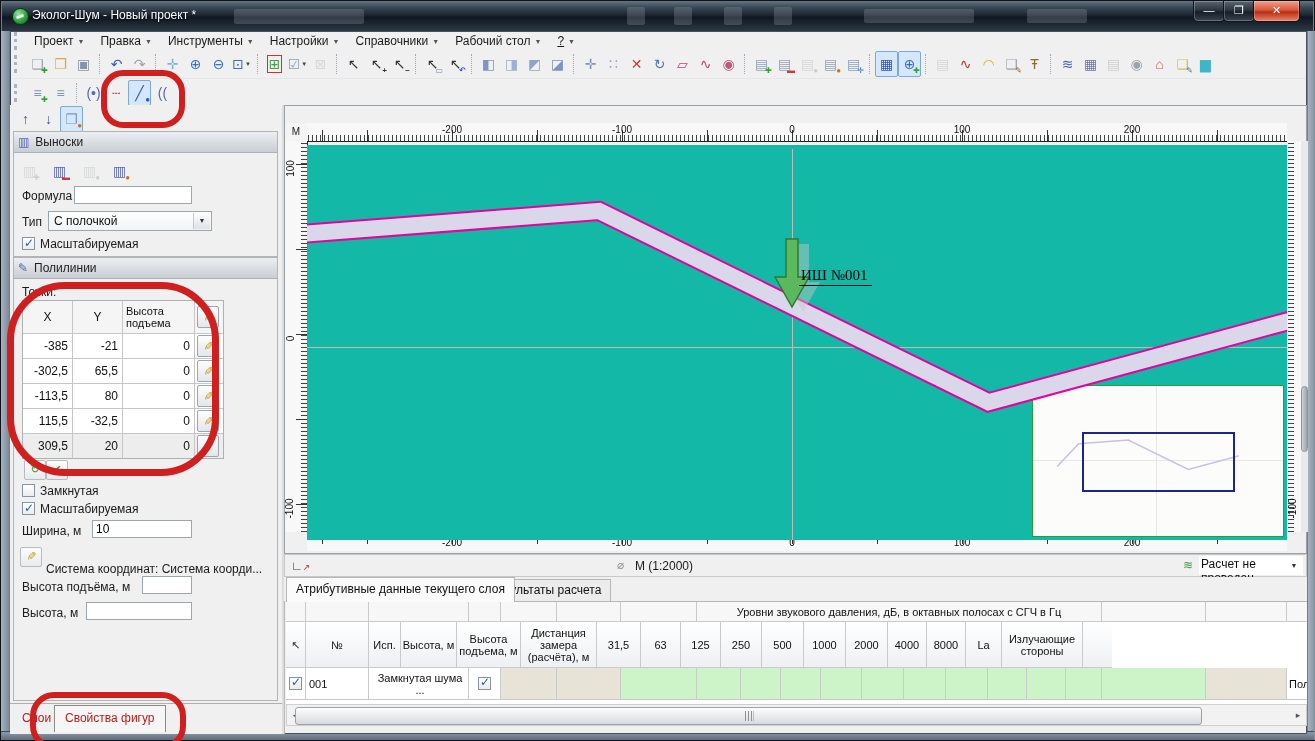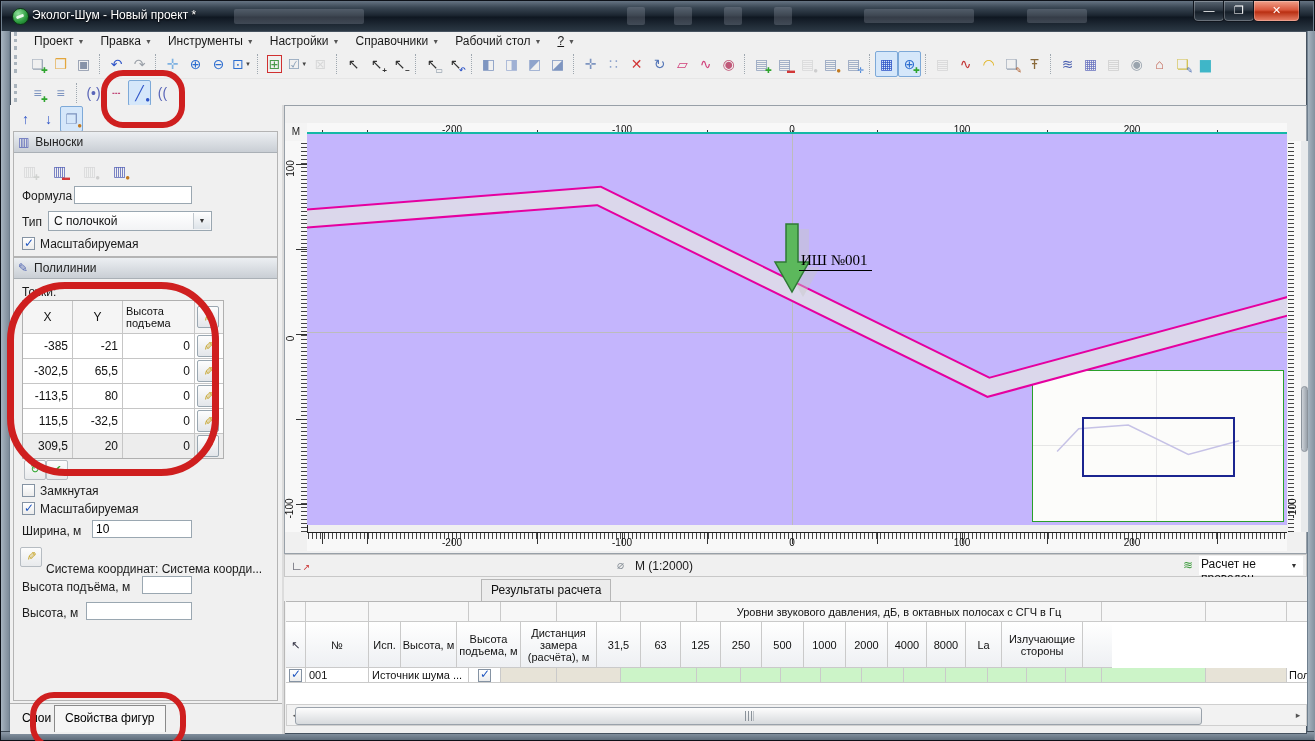--- a/index.html
+++ b/index.html
@@ -64,21 +64,21 @@
   .pc.l{justify-content:flex-start;padding-left:3px;font-size:11px;line-height:12px;}
   .w-x{width:50px;} .w-y{width:50px;} .w-h{width:72px;} .w-b{width:26px;border-right:none;}
   .pbtn{width:20px;height:20px;margin:auto;border:1px solid #9aa7b1;border-radius:2px;background:linear-gradient(#fdfdfd,#e3e6ea);
     display:flex;align-items:center;justify-content:center;}
   .pencil{color:#c09a10;font-size:12px;transform:rotate(90deg);}
   .prow:last-child{background:#ededed;}
   .mini-btn{position:absolute;width:20px;height:18px;border:1px solid #b6bcc2;background:linear-gradient(#fcfcfc,#e8eaec);
     text-align:center;line-height:16px;font-size:11px;border-radius:2px;}
   
   #ltabs{position:absolute;left:0;bottom:0;width:272px;height:30px;border-top:1px solid #b0b0b0;background:#f0f0f0;}
-  .ltab{position:absolute;top:3px;height:22px;padding:0 10px;line-height:22px;color:#000000;}
+  .ltab{position:absolute;top:3px;height:22px;padding:0 10px;line-height:22px;color:#b91c1c;}
   .ltab.active{background:#f6f6f6;border:1px solid #8a8a8a;border-bottom:none;top:1px;height:26px;line-height:24px;}
   
   #map-dock{left:283px;top:104px;width:1023px;height:449px;border:1px solid #98a0a8;box-sizing:border-box;background:#f0f0f0;}
   #map-head{position:absolute;left:0;top:0;right:0;height:17px;background:#f0f0f0;border-bottom:1px solid #d0d0d0;color:#111;}
   #map-head .mh-btn{position:absolute;top:2px;width:12px;height:12px;text-align:center;line-height:11px;font-size:9px;color:#333;}
   .ruler-h{position:absolute;height:18px;background:#f8f8f8;}
   #ruler-top{left:22px;top:17px;width:980px;border-bottom:1px solid #222;
     background-image:repeating-linear-gradient(90deg,#333 0 1px,transparent 1px 85px),repeating-linear-gradient(90deg,#444 0 1px,transparent 1px 4px);
     background-size:100% 11px,100% 6px;background-position:60px bottom,1px bottom;background-repeat:repeat-x;}
   #ruler-bottom{left:22px;top:426px;width:980px;border-top:1px solid #222;
@@ -88,21 +88,21 @@
     background-image:repeating-linear-gradient(180deg,#333 0 1px,transparent 1px 85px),repeating-linear-gradient(180deg,#444 0 1px,transparent 1px 4px);
     background-size:11px 100%,6px 100%;background-position:right 23px,right 2px;background-repeat:repeat-y;}
   #ruler-right{position:absolute;left:1003px;top:35px;width:13px;height:391px;background:#f8f8f8;
     background-image:repeating-linear-gradient(180deg,#444 0 1px,transparent 1px 4px);
     background-size:6px 100%;background-position:left 2px;background-repeat:repeat-y;}
   .rl{position:absolute;font-size:10px;color:#111;transform:translateX(-50%);top:1px;}
   .rl.bot{top:4px;}
   .rlv{position:absolute;font-size:10px;color:#111;transform:rotate(-90deg);transform-origin:center;}
   #unit-box{position:absolute;left:0;top:17px;width:22px;height:18px;border-right:1px solid #777;border-bottom:1px solid #777;
     background:#f4f4f4;text-align:center;font-size:10px;line-height:18px;color:#222;}
-  #canvas{position:absolute;left:22px;top:26px;width:980px;height:391px;background:#c4b5fd;border-top:2px solid #14b8a6;overflow:hidden;}
+  #canvas{position:absolute;left:22px;top:39px;width:980px;height:391px;background:#14b8a6;border-top:4px solid #14b8a6;overflow:hidden;}
   .xline{position:absolute;background:#bcbcbc;}
   #navigator{position:absolute;left:725px;top:236px;width:252px;height:152px;border:1px solid #2aa02a;background:#fcfcfa;box-sizing:border-box;}
   #nav-view{position:absolute;left:49px;top:46px;width:153px;height:60px;border:2px solid #1b2590;box-sizing:border-box;}
   #vscroll{position:absolute;left:1016px;top:35px;width:7px;height:391px;background:#e8eaec;}
   #vscroll .thumb{position:absolute;left:0px;top:245px;width:7px;height:66px;border-radius:4px;background:linear-gradient(90deg,#cdd2d8,#9aa2ab);border:1px solid #8b939c;box-sizing:border-box;}
   #src-label{position:absolute;left:492px;top:118px;font-family:"Liberation Serif","DejaVu Serif",serif;font-size:15px;color:#000;
     border-bottom:1px solid #000;padding:0 4px 1px 2px;}
   
   #statusbar{left:283px;top:553px;width:1023px;height:23px;background:#f0f0f0;border:1px solid #c8c8c8;box-sizing:border-box;}
   .sico{position:absolute;font-size:12px;}
@@ -110,21 +110,21 @@
   #btabs{left:283px;top:576px;width:1023px;height:24px;background:#f0f0f0;}
   .btab{position:absolute;top:2px;height:21px;padding:0 9px;line-height:20px;color:#111;font-size:12px;background:#ececec;border:1px solid #b6b6b6;border-bottom:none;}
   .btab.active{background:#fbfbfb;top:0;height:24px;line-height:22px;z-index:2;}
   #grid-wrap{left:285px;top:600px;width:1021px;height:103px;background:#fff;border-top:1px solid #b6b6b6;overflow:hidden;}
   .trow{display:flex;}
   .tcell{border-right:1px solid #cacaca;border-bottom:1px solid #cacaca;box-sizing:border-box;flex:none;
     font-size:11px;color:#111;display:flex;align-items:center;justify-content:center;text-align:center;line-height:12px;overflow:hidden;}
   .trow.group .tcell{height:20px;background:#f7f7f7;border-bottom:1px solid #cacaca;}
   .trow.group .tcell.merged{white-space:nowrap;background:#f7f7f7;}
   .trow.head .tcell{height:46px;background:linear-gradient(#ffffff,#eef0f3);padding:0 1px;}
-  .trow.data .tcell{height:15px;background:#fff;}
+  .trow.data .tcell{height:32px;background:#fff;}
   .trow.data .tcell.txt{justify-content:flex-start;padding-left:3px;}
   .trow.data .tcell.beige{background:#e7e3d7;}
   .trow.data .tcell.green{background:#ccf4c8;}
   .trow.data .tcell.clip{justify-content:flex-start;padding-left:2px;border-right:none;}
   .selico{font-size:11px;color:#334;}
   
   #hscroll{left:285px;top:703px;width:1021px;height:22px;background:#f2f2f2;border:1px solid #cfcfcf;box-sizing:border-box;}
   #hscroll .arr{position:absolute;top:0;width:16px;height:20px;text-align:center;line-height:20px;font-size:9px;color:#555;}
   #hscroll .thumb{position:absolute;left:8px;top:2px;width:905px;height:16px;border:1px solid #9aa2ab;border-radius:3px;
     background:linear-gradient(#fdfdfd,#d7dadd);}
@@ -574,20 +574,21 @@
     <span class="sico" style="left:332px;top:3px;color:#8a929a;">⌀</span>
     <span class="panel-lbl" style="left:350px;top:4px;">М (1:2000)</span>
     <span class="sico" style="left:898px;top:3px;color:#3a9a3a;">≋</span>
     <div class="combo" style="left:914px;top:1px;width:104px;height:19px;background:#fff;border:none;">
       <span class="ctext" style="top:1px;font-size:12px;left:2px;">Расчет не проведен</span>
       <span class="cbtn" style="background:none;border:none;line-height:17px;">▼</span>
     </div>
   </div>
 
   <div id="btabs" class="abs">
+    <span class="btab active" style="left:2px;">Атрибутивные данные текущего слоя</span>
     <span class="btab" style="left:197px;">Результаты расчета</span>
   </div>
 
   <div id="grid-wrap" class="abs">
     <div id="rgrid">
         <div class="trow group">
           <span class="tcell" style="width:20px"></span>
           <span class="tcell" style="width:63px"></span>
           <span class="tcell" style="width:100px"></span>
           <span class="tcell" style="width:32px"></span>
@@ -619,21 +620,21 @@
           <span class="tcell" style="width:39px">8000</span>
           <span class="tcell" style="width:36px">La</span>
           <span class="tcell" style="width:81px">Излучающие стороны</span>
           <span class="tcell" style="width:29px;border-right:none;"></span>
         </div>
         <div class="trow data">
           <span class="tcell cbx" style="width:20px">
             <span class="cb checked"></span>
           </span>
           <span class="tcell txt" style="width:63px">001</span>
-          <span class="tcell txt" style="width:100px">Источник шума ...</span>
+          <span class="tcell txt" style="width:100px">Замкнутая шума ...</span>
           <span class="tcell cbx" style="width:32px">
             <span class="cb checked"></span>
           </span>
           <span class="tcell beige" style="width:56px"></span>
           <span class="tcell beige" style="width:64px"></span>
           <span class="tcell green" style="width:76px"></span>
           <span class="tcell green" style="width:44px"></span>
           <span class="tcell green" style="width:40px"></span>
           <span class="tcell green" style="width:40px"></span>
           <span class="tcell green" style="width:41px"></span>

